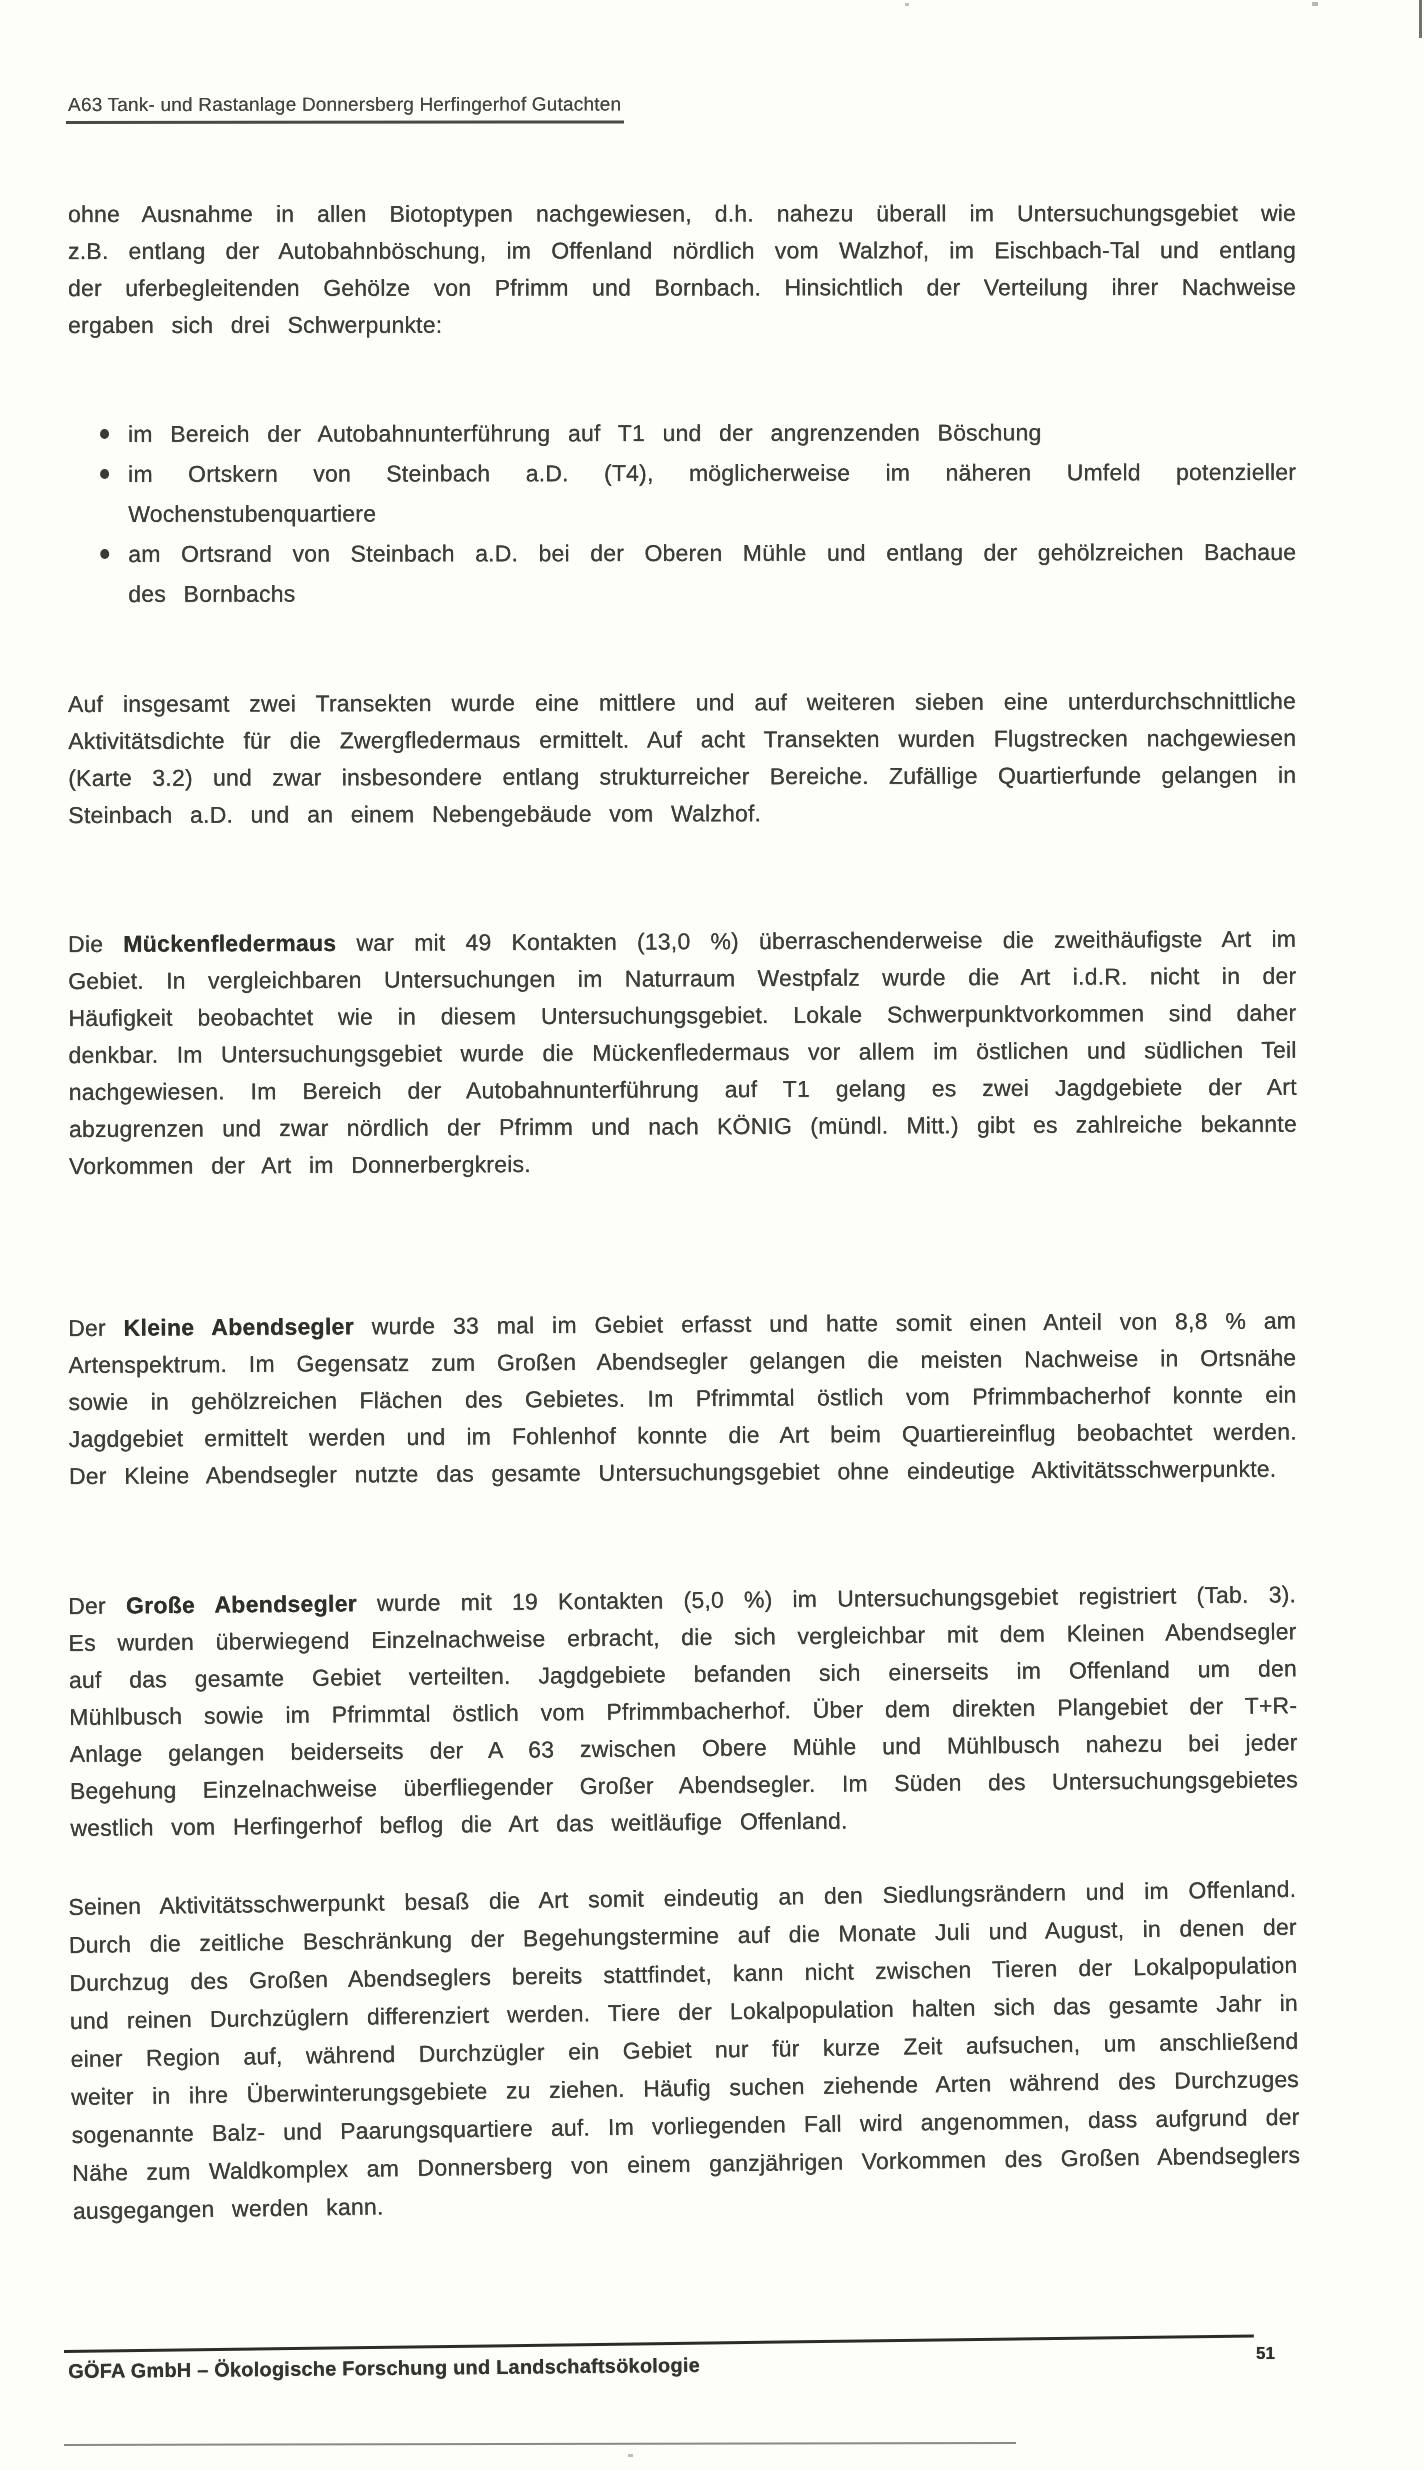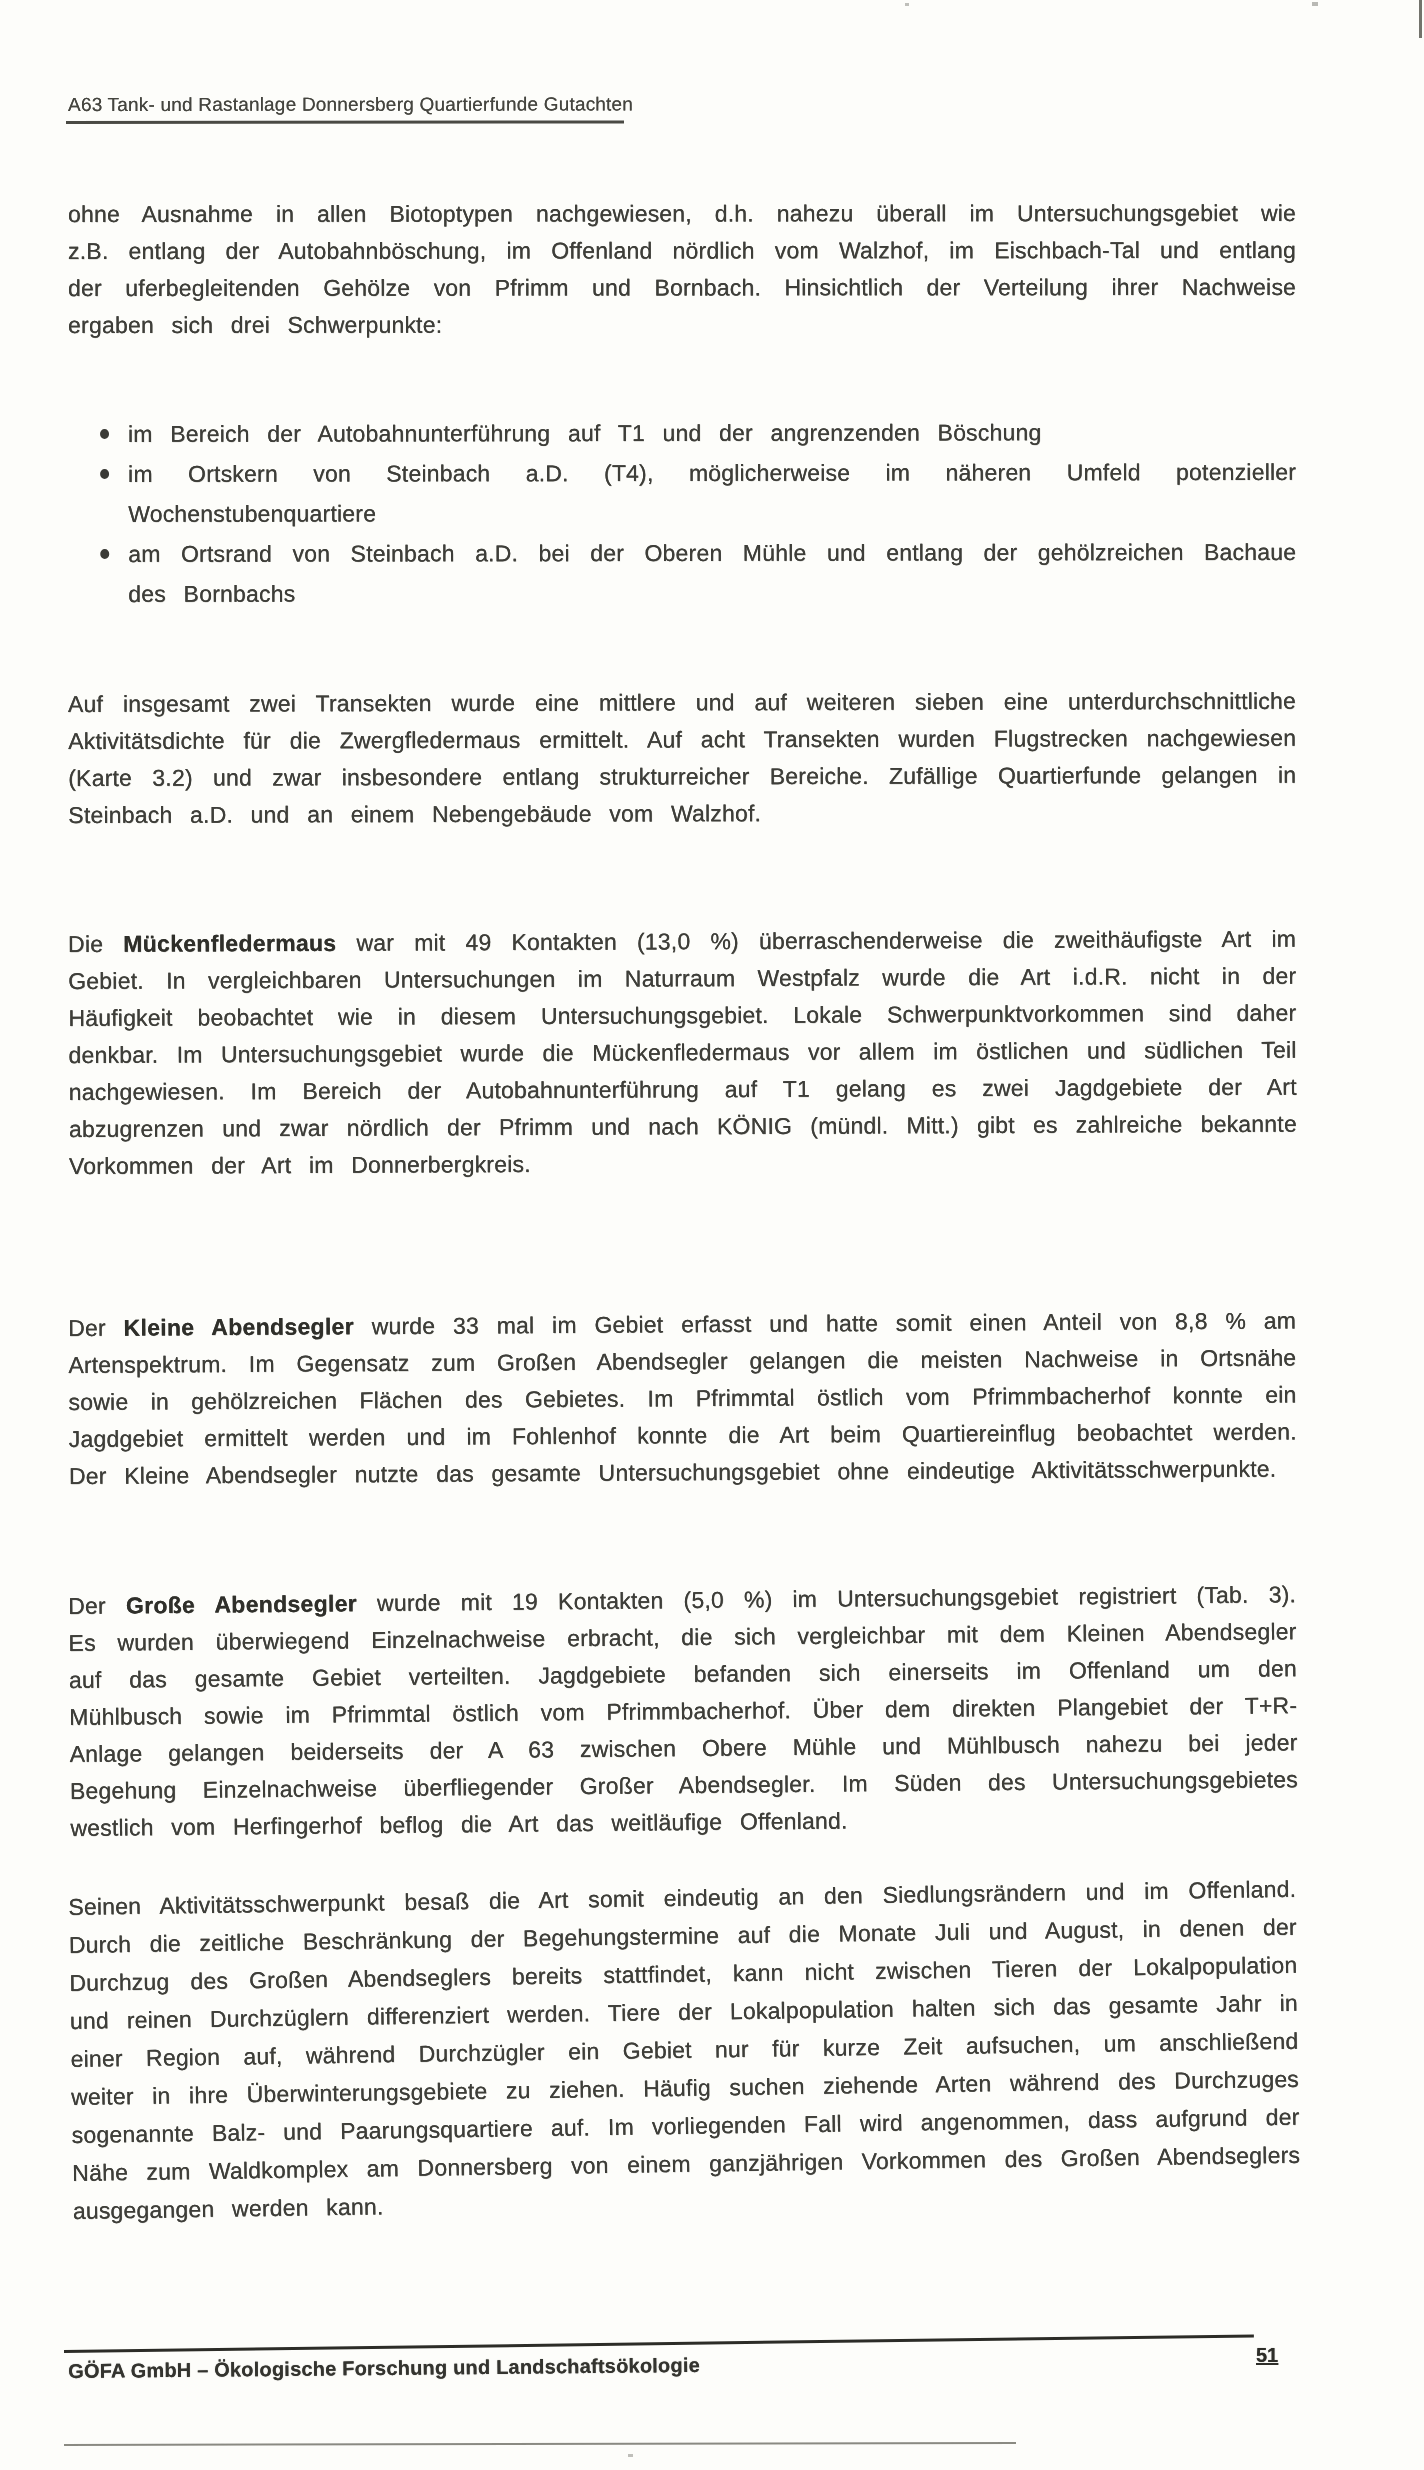--- a/index.html
+++ b/index.html
@@ -119,41 +119,40 @@
     color: #34342f;
     white-space: nowrap;
     text-shadow: 0 0 0.7px rgba(50,50,45,0.9);
     transform: rotate(-0.55deg);
     transform-origin: 0 0;
   }
   .page-number {
     position: absolute;
     left: 1256px;
     top: 2344px;
-    font-size: 20px;
+    font-size: 17px;
     font-weight: bold;
     color: #2e2e29;
     text-shadow: 0 0 0.7px rgba(46,46,41,0.9);
-    text-decoration: underline;
   }
   
   .artifact { position: absolute; background: #82827a; }
   .edge-tick   { left: 1419px; top: 0;      width: 3px;  height: 38px; background: #5a5a52; opacity: 0.85; }
   .speck-1     { left: 1312px; top: 2px;    width: 6px;  height: 4px;  opacity: 0.55; }
   .speck-2     { left: 905px;  top: 3px;    width: 4px;  height: 3px;  opacity: 0.5; }
   .speck-3     { left: 628px;  top: 2454px; width: 5px;  height: 3px;  opacity: 0.5; }
   .bottom-line { left: 64px;   top: 2444px; width: 952px; height: 2px; background: #6d6d64; opacity: 0.8; transform: rotate(-0.12deg); transform-origin: 0 0; }
 </style>
 </head>
 <body>
 
 <div class="page">
 
   <div class="running-header">
-    <span>A63 Tank- und Rastanlage Donnersberg Quartierfunde Gutachten</span>
+    <span>A63 Tank- und Rastanlage Donnersberg Herfingerhof Gutachten</span>
   </div>
   <div class="header-underline"></div>
 
   <p class="para p1">ohne Ausnahme in allen Biotoptypen nachgewiesen, d.h. nahezu überall im Untersuchungsgebiet wie z.B. entlang der Autobahnböschung, im Offenland nördlich vom Walzhof, im Eischbach-Tal und entlang der uferbegleitenden Gehölze von Pfrimm und Bornbach. Hinsichtlich der Verteilung ihrer Nachweise ergaben sich drei Schwerpunkte:</p>
 
   <ul class="bullet-list">
     <li>
       <span class="bullet-dot"></span>
       <span>im Bereich der Autobahnunterführung auf T1 und der angrenzenden Böschung</span>
     </li>

